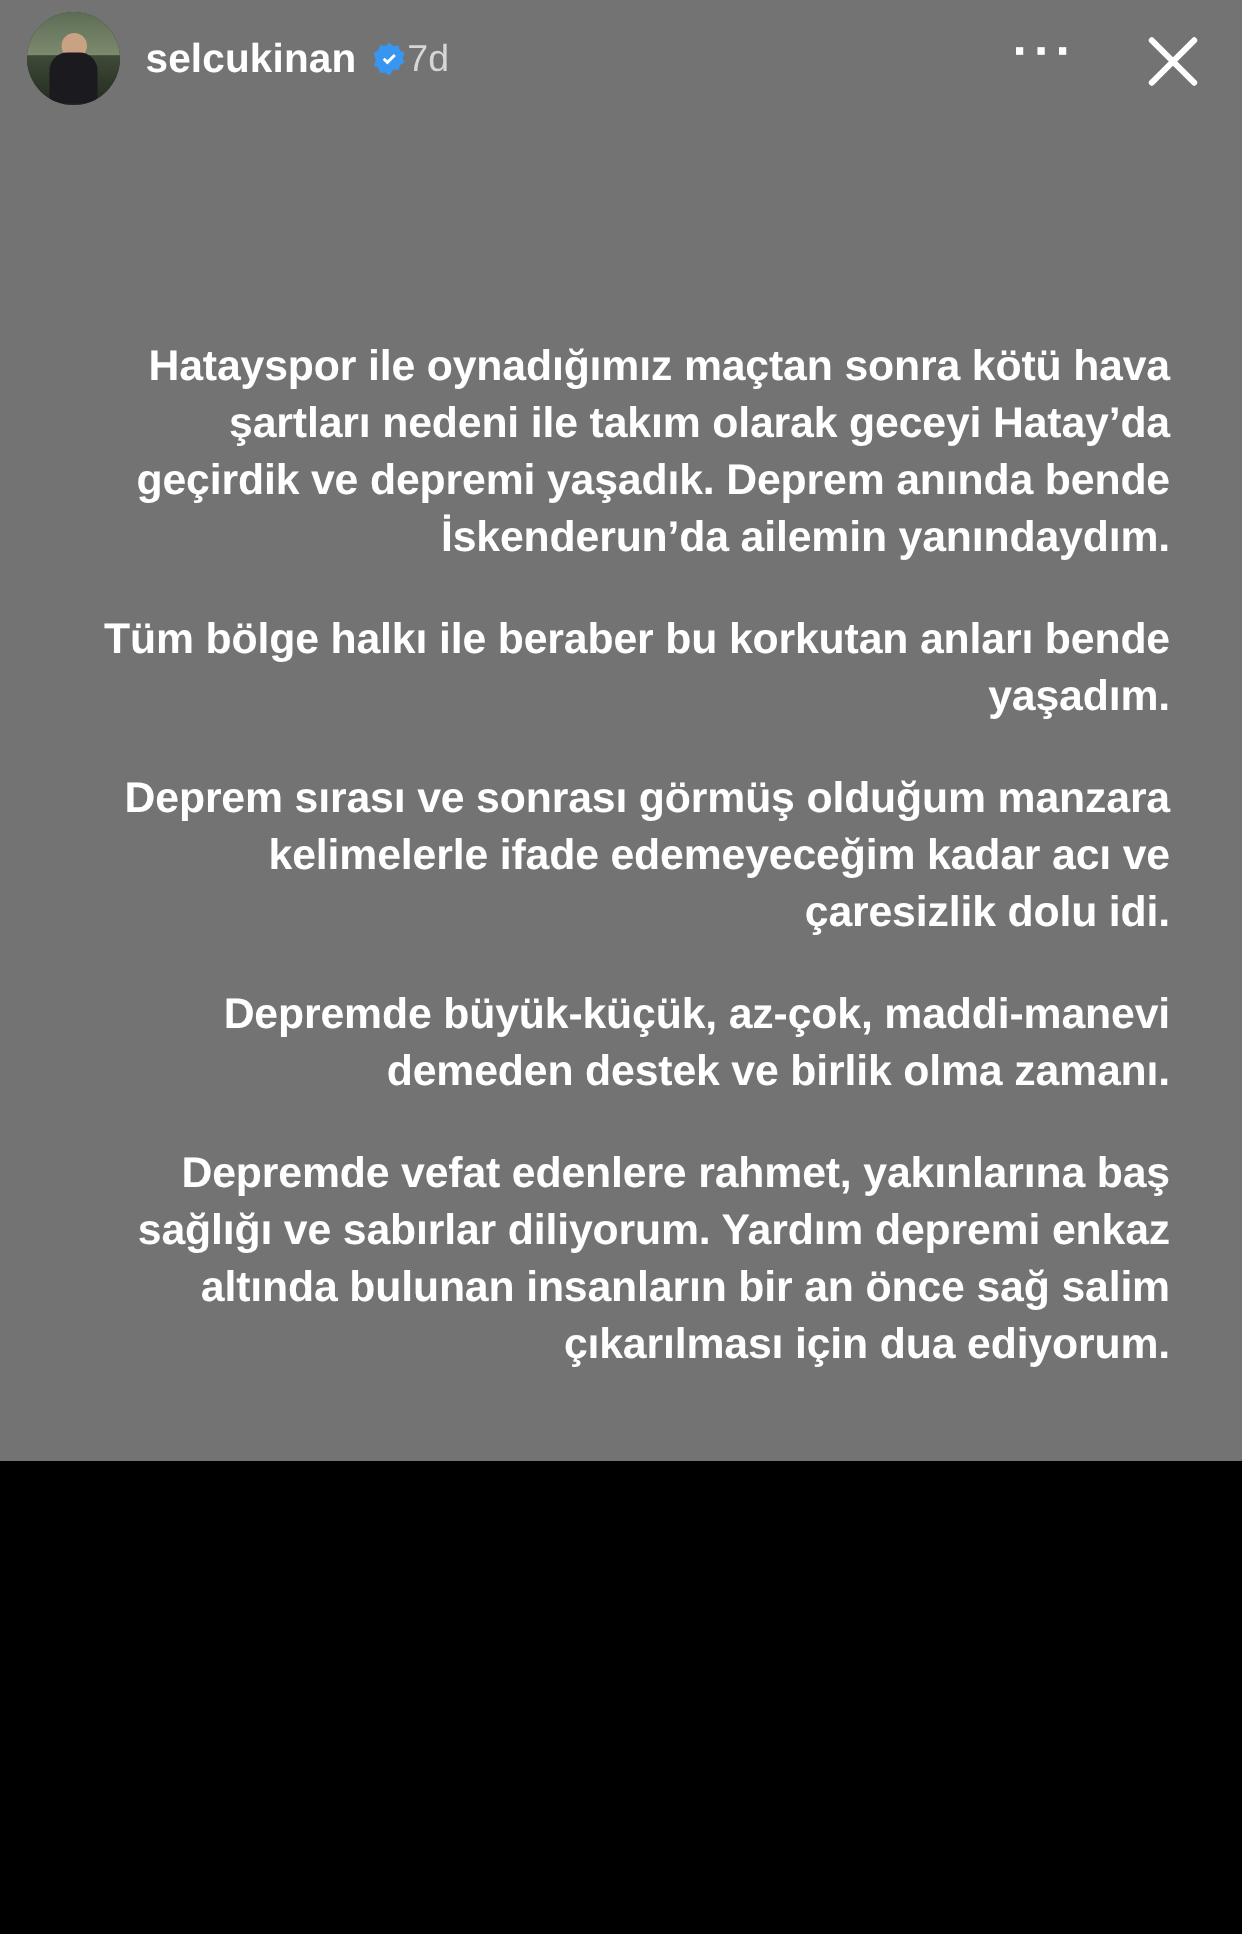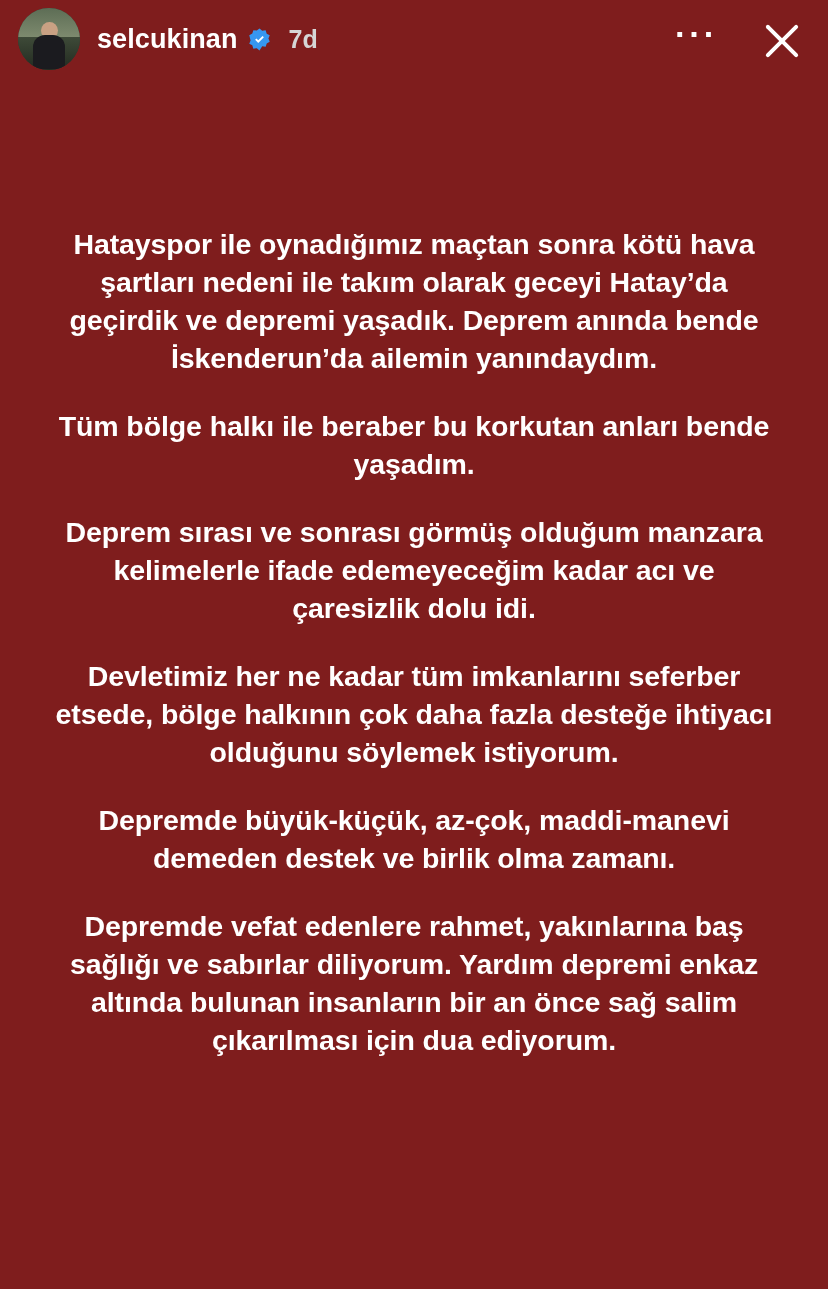--- a/index.html
+++ b/index.html
@@ -6,22 +6,22 @@
   html, body {
     width: 828px;
     height: 1289px;
     background: #000000;
     font-family: "Liberation Sans", sans-serif;
     overflow: hidden;
   }
   .story {
     position: relative;
     width: 828px;
-    height: 1289px;
-    background: #7f1d1d;
+    height: 974px;
+    background: #737373;
   }
 
   
   .header {
     position: absolute;
     top: 0; left: 0; right: 0;
     height: 78px;
     display: flex;
     align-items: center;
     padding: 0 24px 0 18px;
@@ -67,24 +67,23 @@
     letter-spacing: 0.1px;
     white-space: nowrap;
   }
   .verified {
     margin-left: 9px;
     width: 25px; height: 25px;
     flex: 0 0 auto;
     display: block;
   }
   .timestamp {
-    margin-left: 17px;
     color: #d6d6d6;
     font-size: 25px;
-    font-weight: 700;
+    font-weight: 400;
     text-align: center;
   }
   .header-spacer { flex: 1 1 auto; }
   .more-btn {
     color: #ffffff;
     font-size: 34px;
     line-height: 18px;
     letter-spacing: 3px;
     font-weight: 700;
     padding: 6px 10px 16px 10px;
@@ -111,21 +110,21 @@
     position: absolute;
     top: 225px;
     left: 48px;
     right: 48px;
   }
   .para {
     color: #ffffff;
     font-size: 28.5px;
     line-height: 38px;
     font-weight: 700;
-    text-align: center;
+    text-align: right;
     letter-spacing: -0.1px;
     margin-bottom: 30px;
   }
   .para:last-child { margin-bottom: 0; }
   .para.last {
     margin-top: 8px;
   }
 </style>
 </head>
 <body>
@@ -157,18 +156,17 @@
     <div class="close-btn">
       <span></span>
       <span></span>
     </div>
   </div>
 
   <div class="content">
     <p class="para">Hatayspor ile oynadığımız maçtan sonra kötü hava şartları nedeni ile takım olarak geceyi Hatay’da geçirdik ve depremi yaşadık. Deprem anında bende İskenderun’da ailemin yanındaydım.</p>
     <p class="para">Tüm bölge halkı ile beraber bu korkutan anları bende yaşadım.</p>
     <p class="para">Deprem sırası ve sonrası görmüş olduğum manzara kelimelerle ifade edemeyeceğim kadar acı ve çaresizlik dolu idi.</p>
-    <p class="para">Devletimiz her ne kadar tüm imkanlarını seferber etsede, bölge halkının çok daha fazla desteğe ihtiyacı olduğunu söylemek istiyorum.</p>
     <p class="para">Depremde büyük-küçük, az-çok, maddi-manevi demeden destek ve birlik olma zamanı.</p>
     <p class="para">Depremde vefat edenlere rahmet, yakınlarına baş sağlığı ve sabırlar diliyorum. Yardım depremi enkaz altında bulunan insanların bir an önce sağ salim çıkarılması için dua ediyorum.</p>
   </div>
 
 </div>
 
 </body></html>

